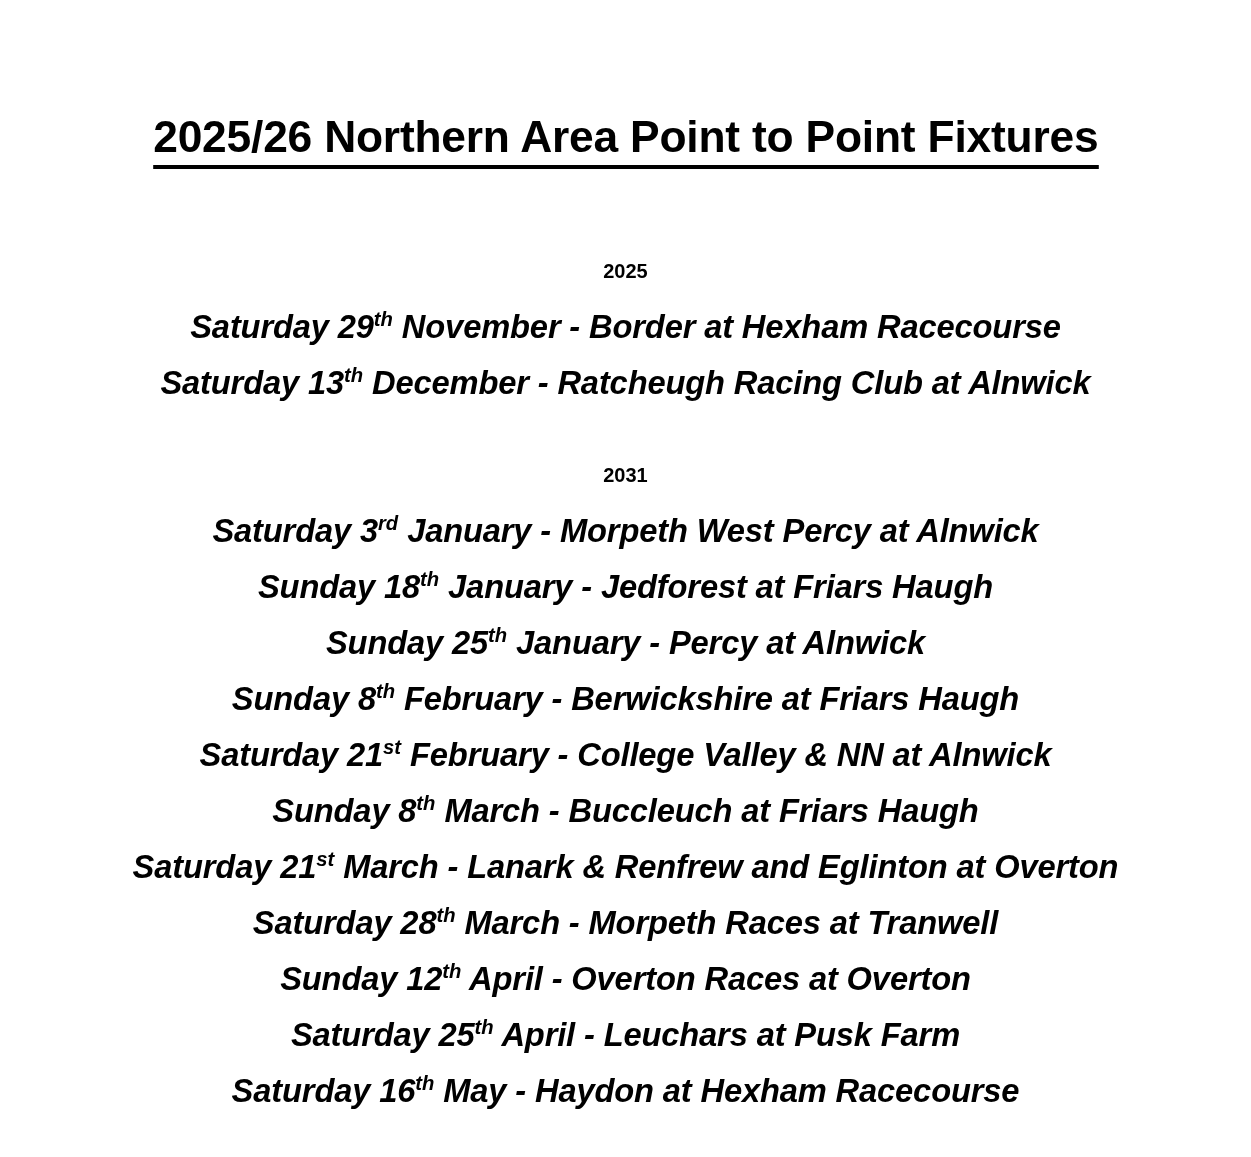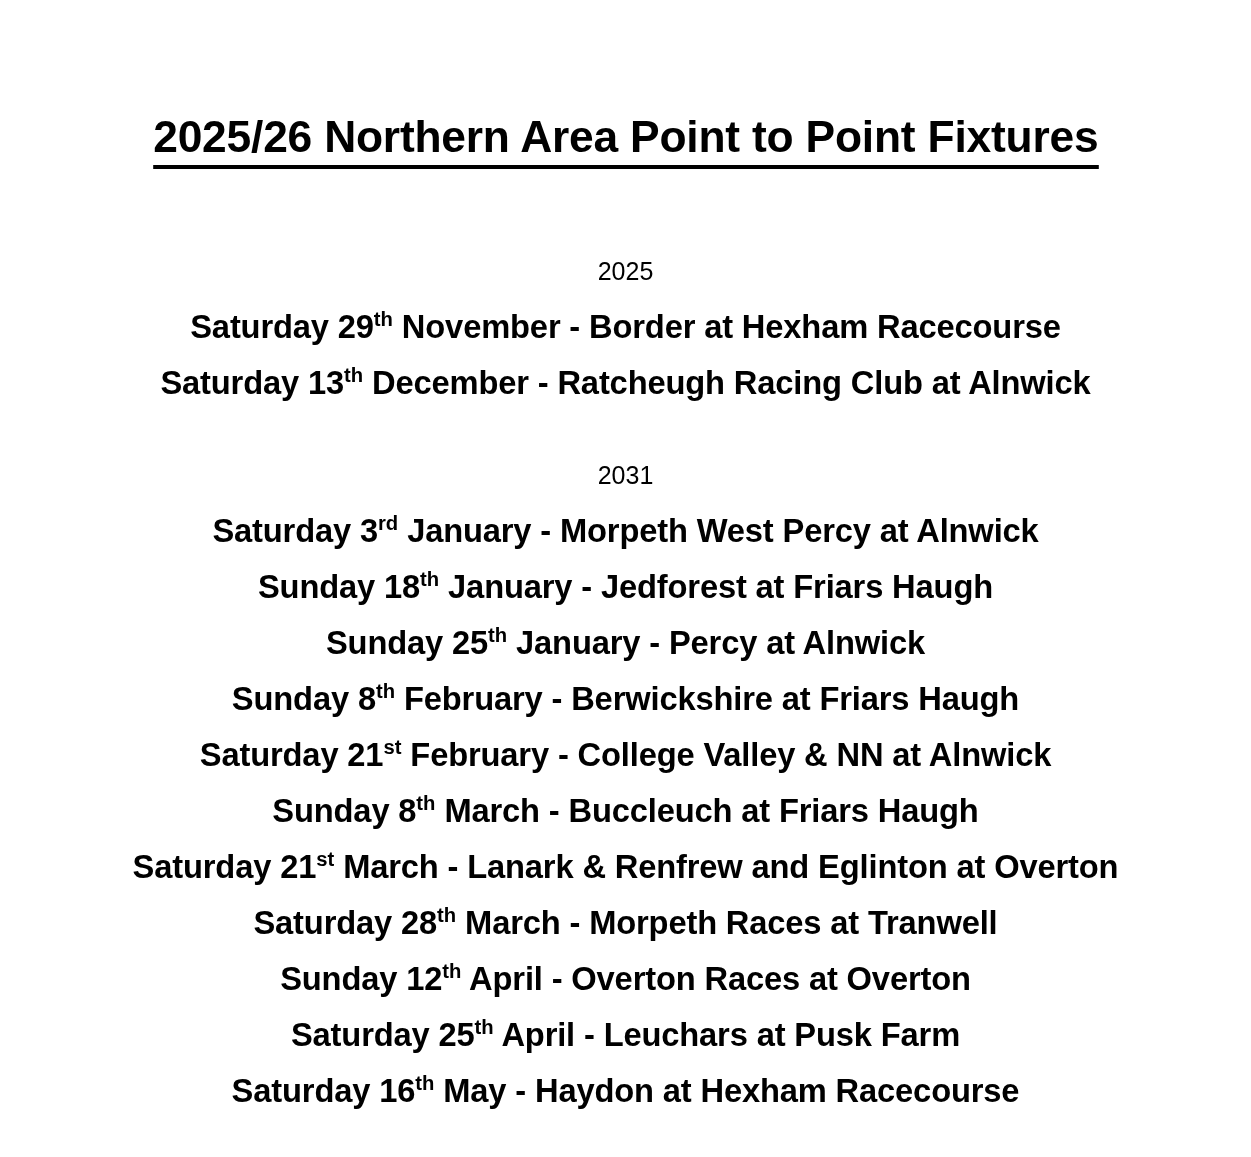--- a/index.html
+++ b/index.html
@@ -43,37 +43,38 @@
     transform-origin: center;
   }
 
   
   .fixtures {
     text-align: center;
     margin-top: 44px;
   }
 
   .year-heading {
-    font-size: 25px;
-    font-weight: 400;
+    font-size: 20px;
+    font-weight: 700;
     line-height: 56px;
     white-space: nowrap;
   }
 
   .year-block {
     margin: 0;
   }
   .year-block.second {
     margin-top: 36px;
   }
 
   .fixture-list {
     list-style: none;
     margin: 0;
     padding: 0;
+    font-style: italic;
   }
 
   .fixture-line {
     font-size: 33px;
     font-weight: 700;
     line-height: 56px;
     white-space: nowrap;
     letter-spacing: -0.15px;
     transform: scaleX(0.99);
     transform-origin: center;

